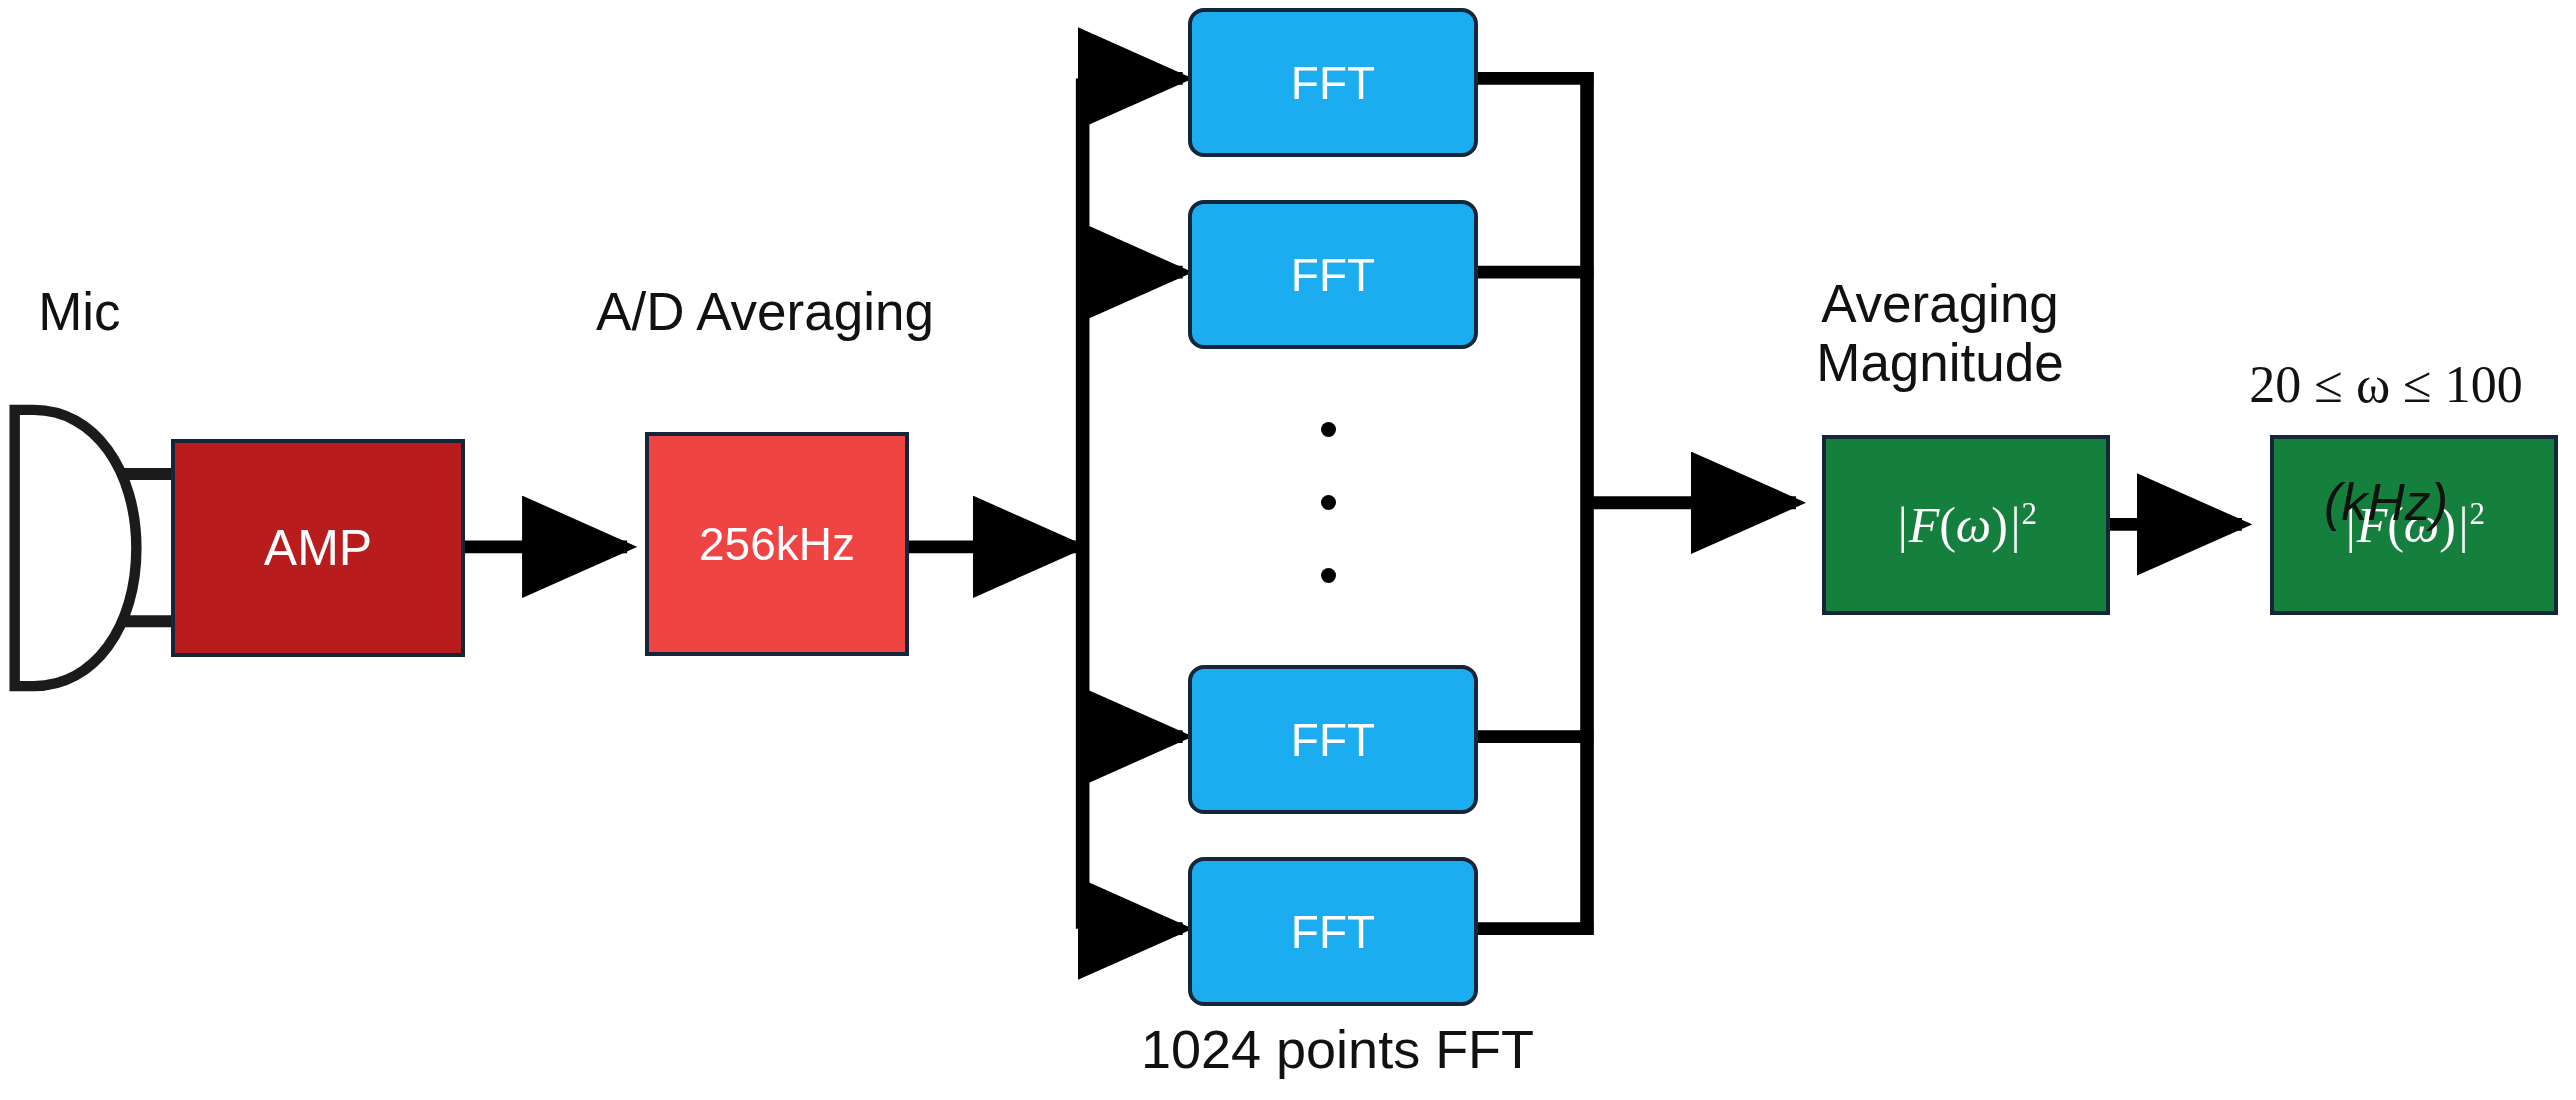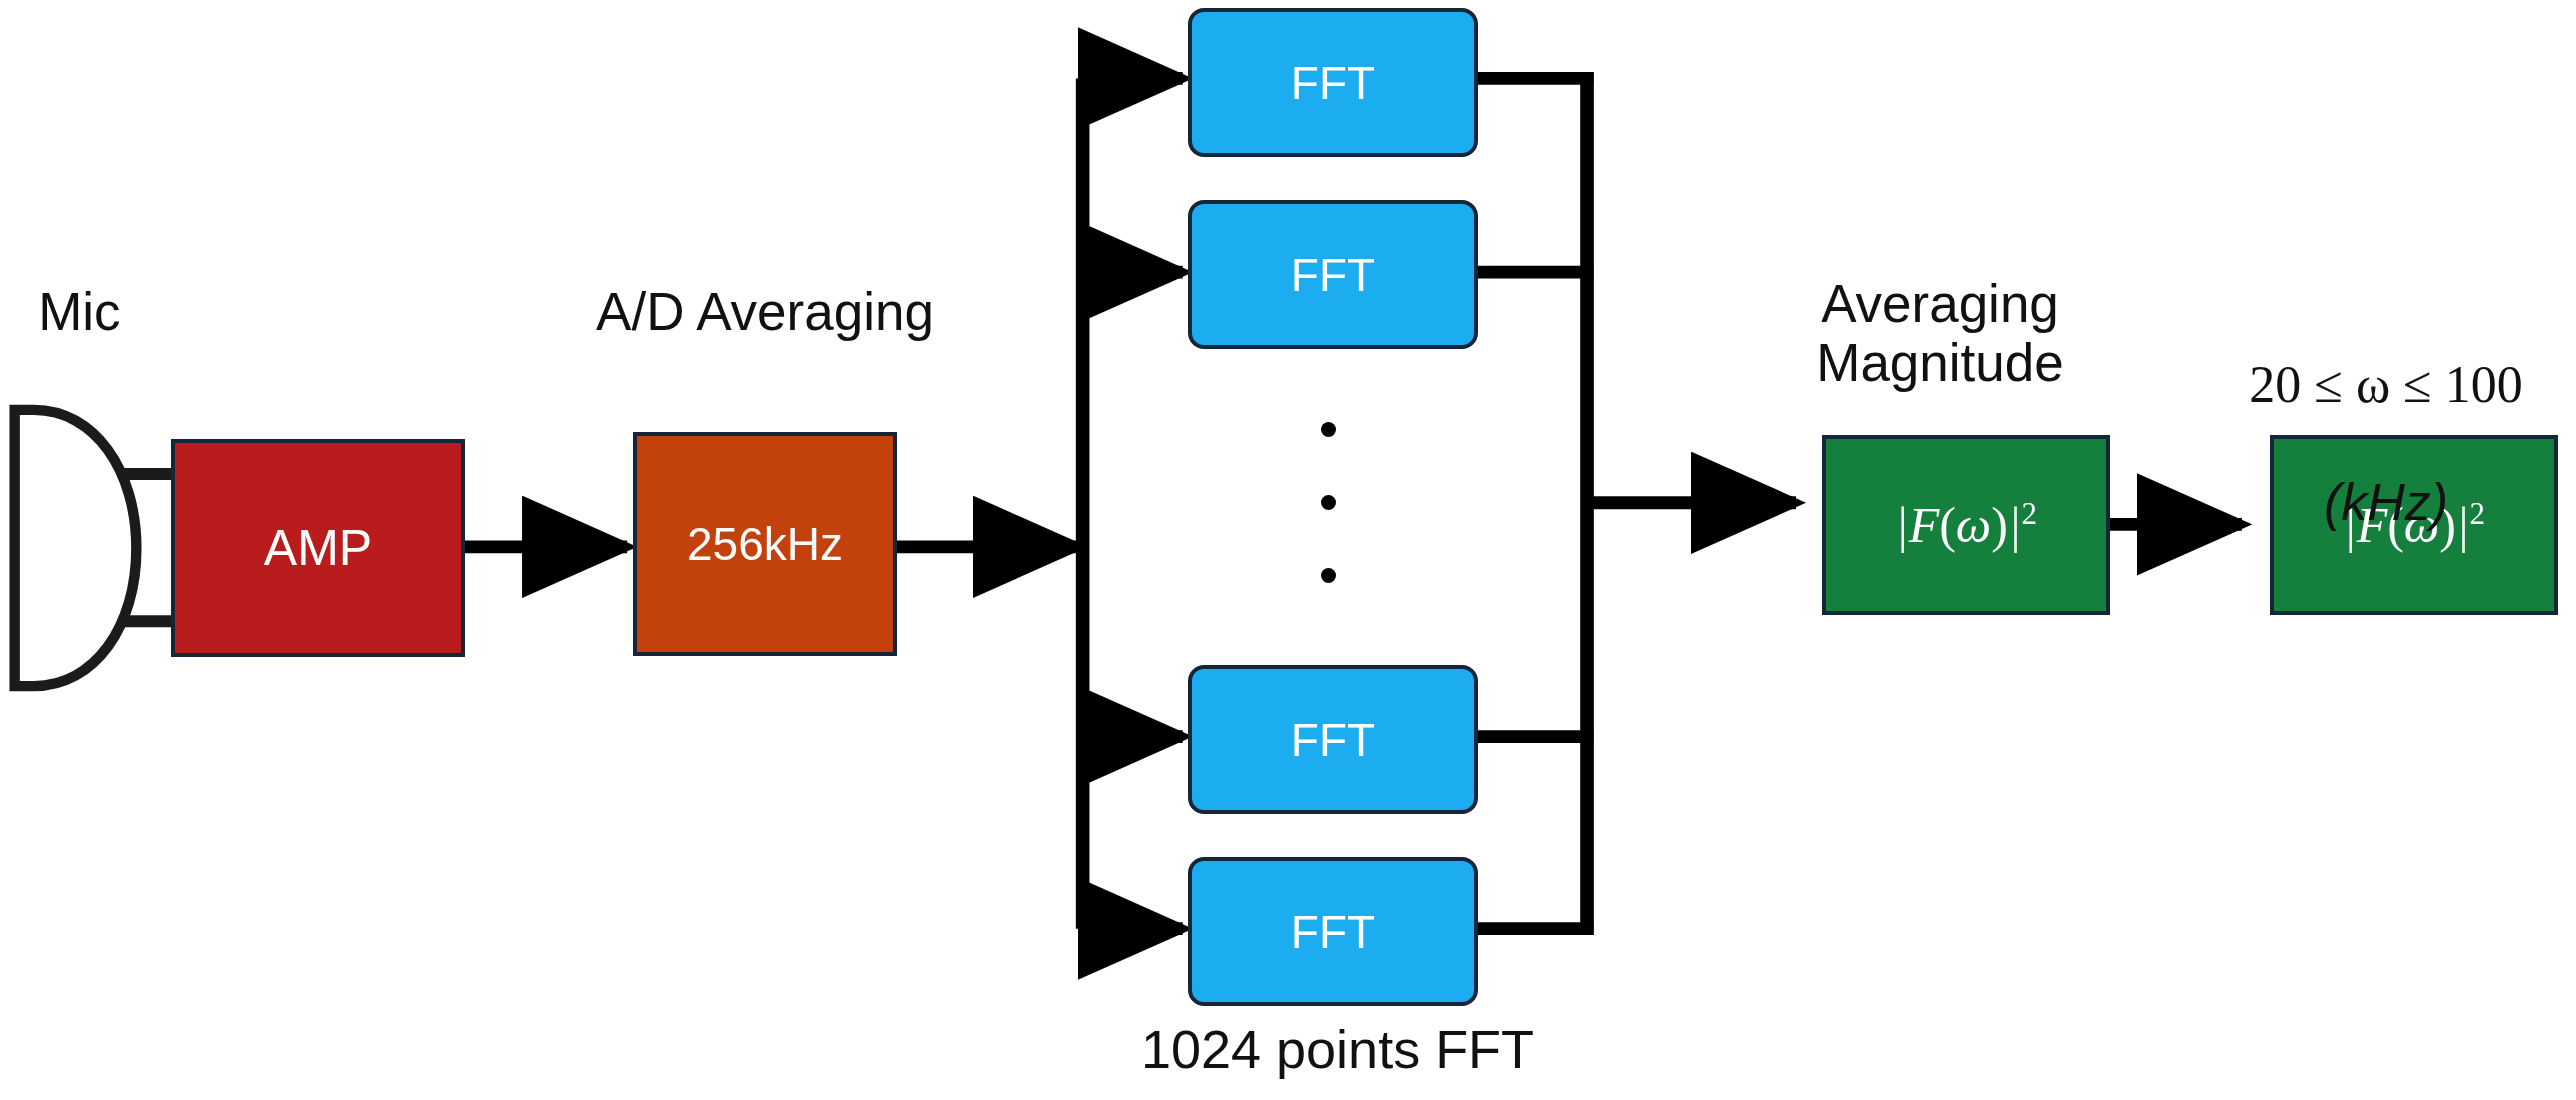--- a/index.html
+++ b/index.html
@@ -29,21 +29,21 @@
     display: flex;
     align-items: center;
     justify-content: center;
     color: #ffffff;
     font-family: "Liberation Sans", sans-serif;
     font-weight: 400;
     line-height: 1;
     z-index: 3;
   }
   .blk-amp   { background: #b91c1c; }
-  .blk-adc   { background: #c2410c; }
+  .blk-adc   { background: #ef4444; margin-left: 12px; }
   .blk-fft   { background: #1BADF0; border-radius: 16px; }
   .blk-mag   { background: #15803d; margin-left: 26px; }
 
   .lbl {
     position: absolute;
     color: #111111;
     font-family: "Liberation Sans", sans-serif;
     font-weight: 400;
     line-height: 1.12;
     white-space: pre-line;

